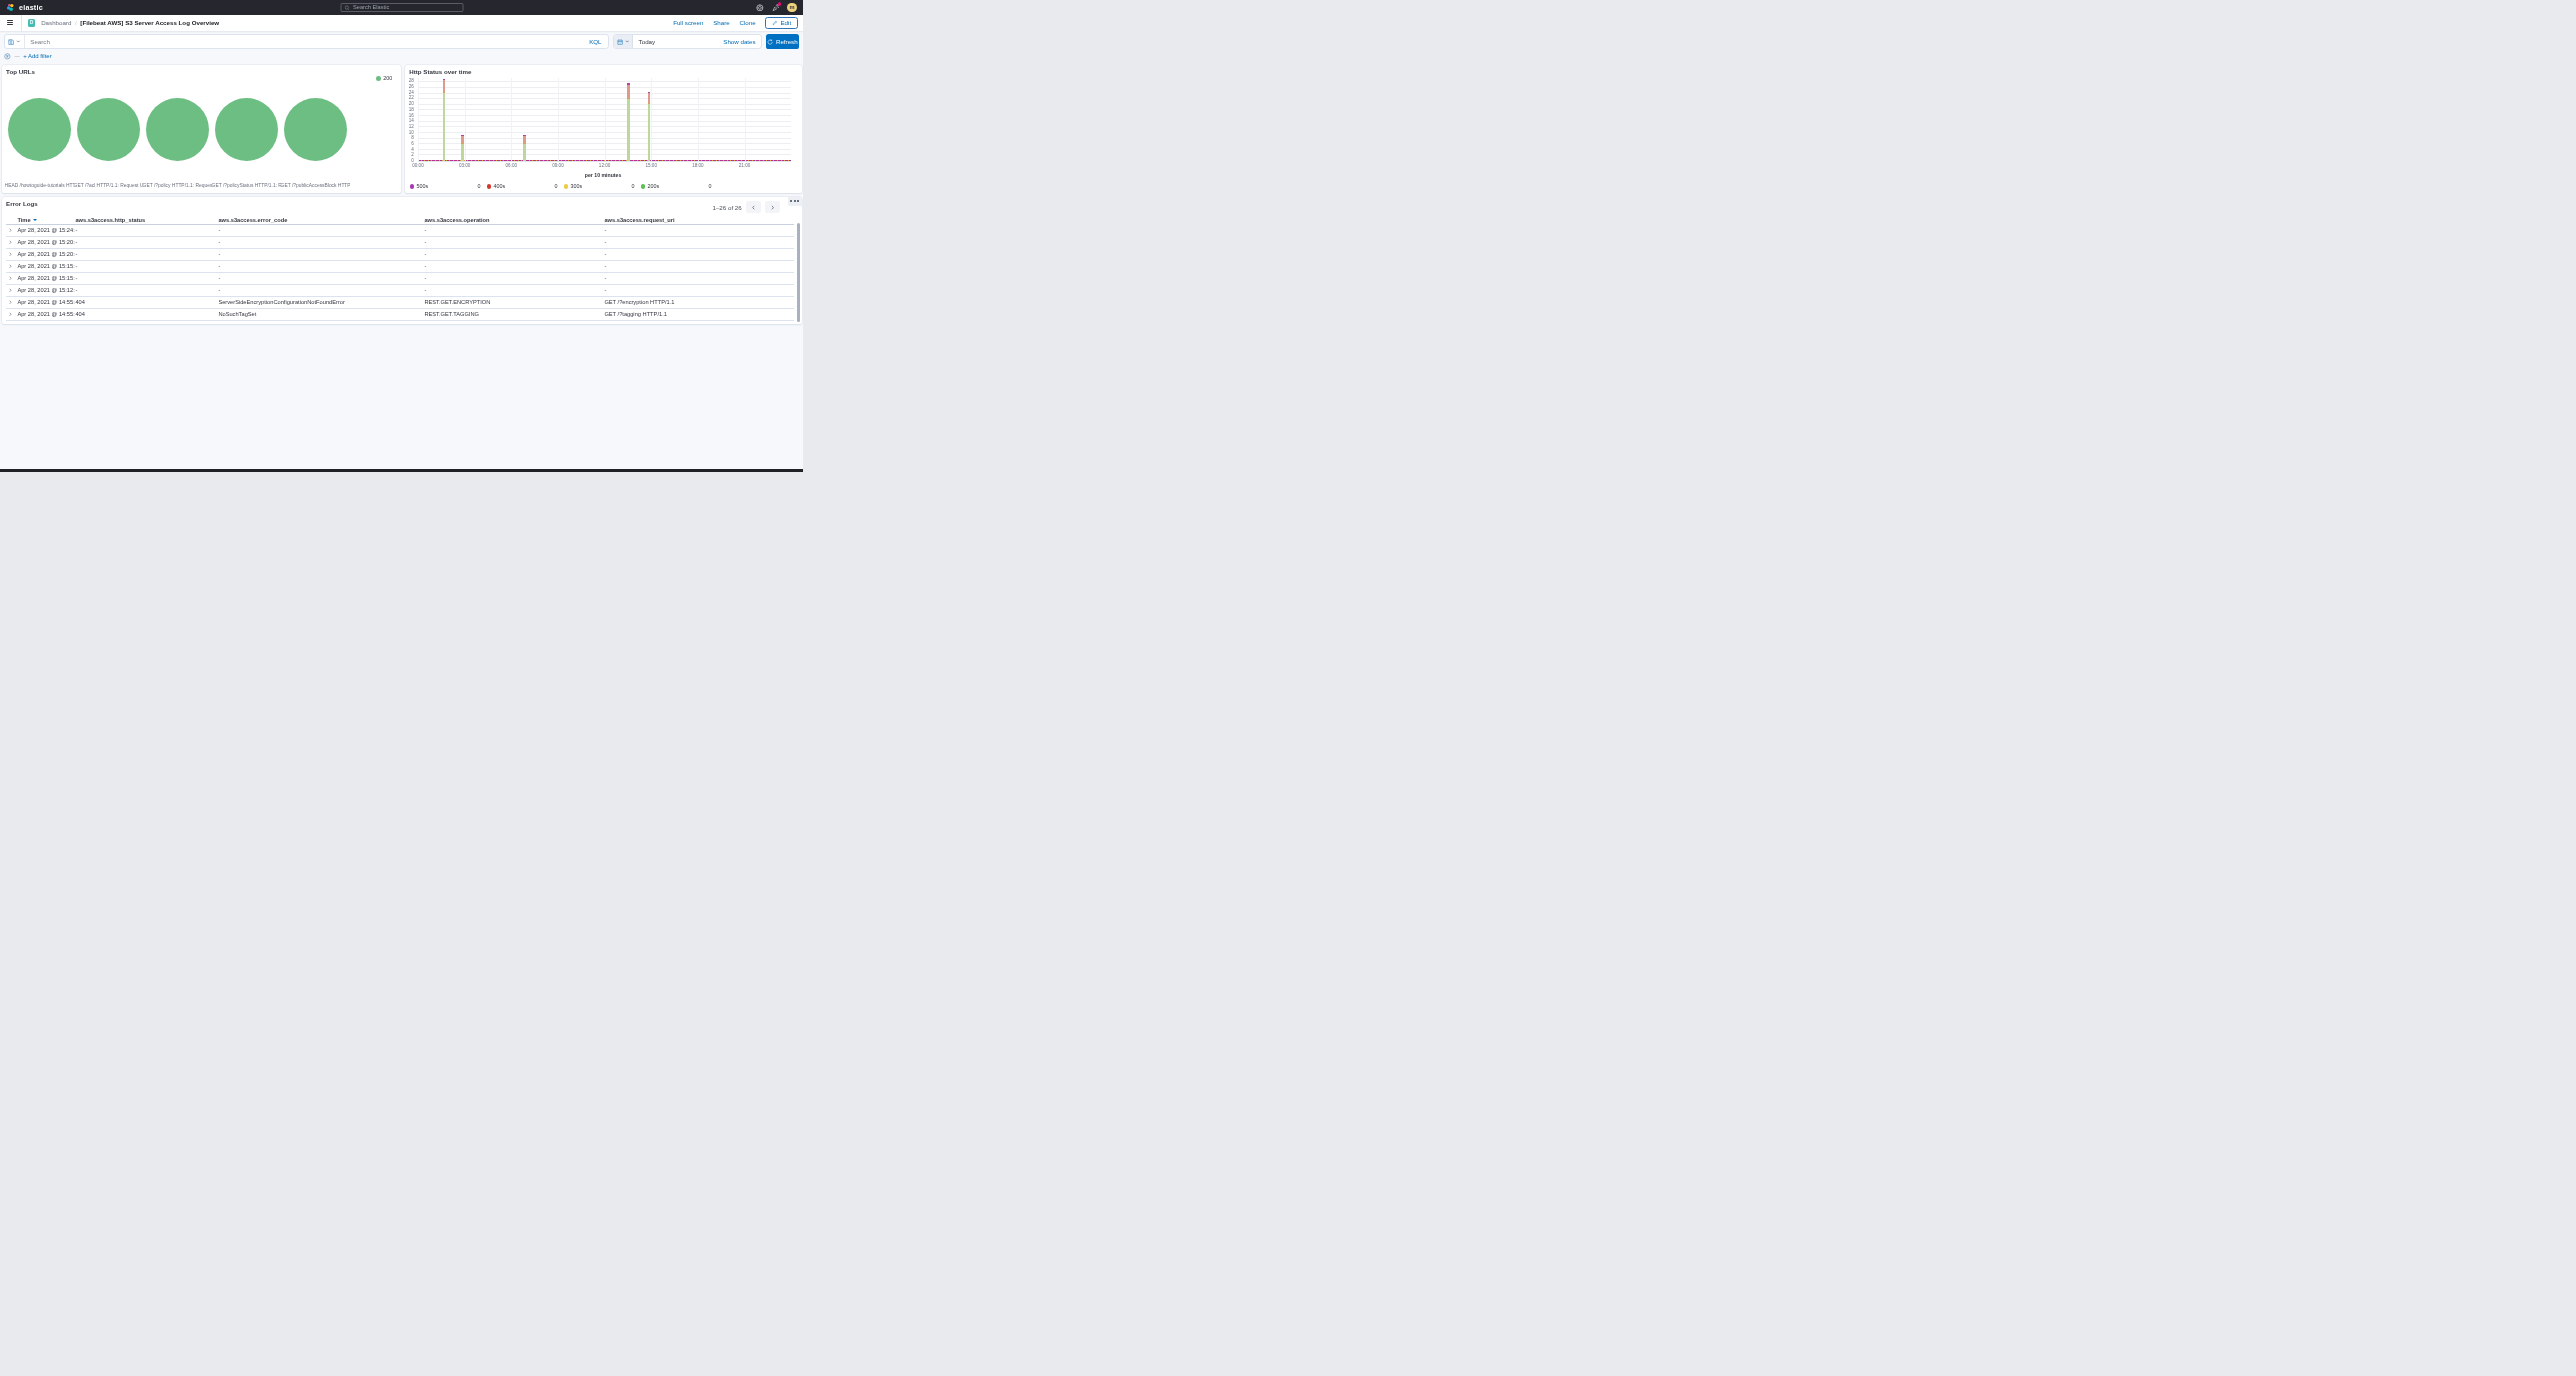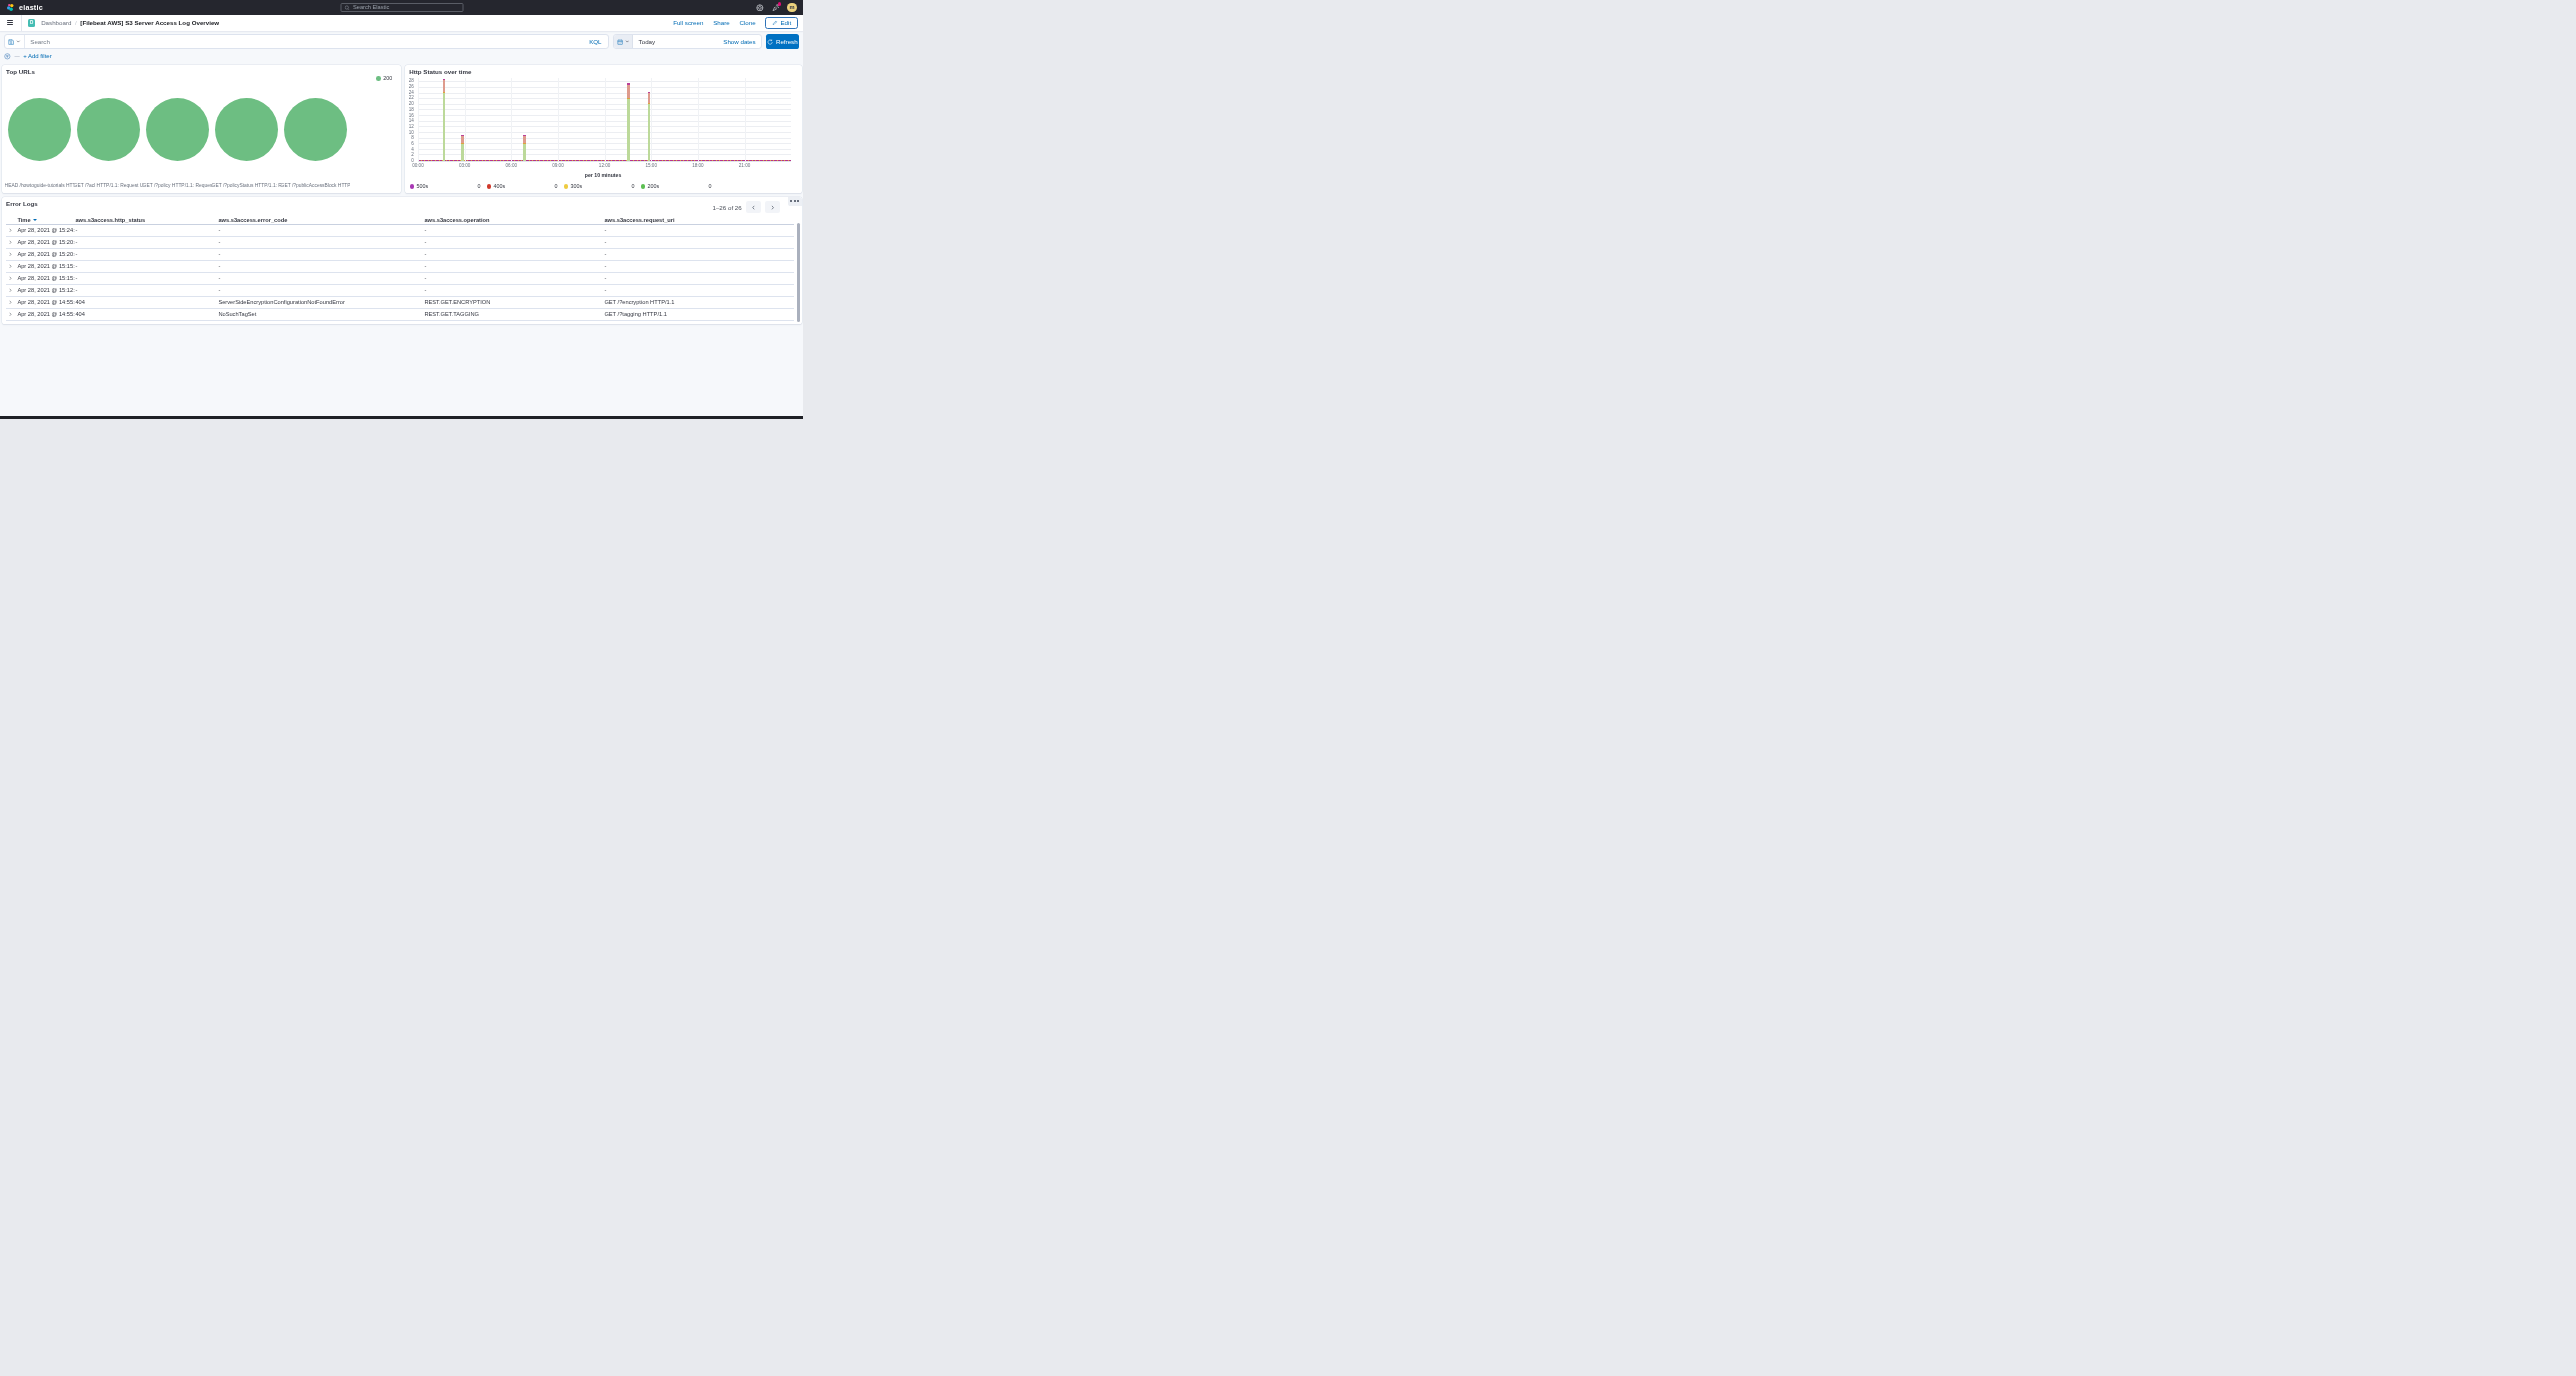--- a/index.html
+++ b/index.html
@@ -1,18 +1,18 @@
 <!DOCTYPE html>
 <html style="font-size:8.2px"><head>
 <meta charset="utf-8">
 <style>
   * { box-sizing: border-box; margin: 0; padding: 0; }
   html,body { background:#e8eaee; }
   body { font-family: "Liberation Sans", sans-serif; }
-  .app { position:relative; width:803px; height:419px; background:#f6f8fb; overflow:hidden; }
+  .app { position:relative; width:803px; height:472px; background:#f6f8fb; overflow:hidden; }
 
   
   .chrome { position:relative; height:15px; background:#25262e; display:flex; align-items:center; padding:0 6.2px; z-index:5; }
   .brand { display:flex; align-items:center; gap:3.6px; color:#fff; font-size:7.2px; font-weight:700; letter-spacing:0.2px; }
   .global-search { position:absolute; left:50%; top:2.6px; transform:translateX(-50%); width:123px; height:9.8px; border:0.5px solid #5a5d66; border-radius:1.5px; display:flex; align-items:center; gap:3.1px; padding:0 3.6px; color:#9aa0aa; }
   .global-search input { background:transparent; border:none; outline:none; color:#d4d7dd; font-size:5.7px; width:100%; font-family:inherit; }
   .global-search input::placeholder { color:#9aa0aa; }
   .chrome-right { margin-left:auto; display:flex; align-items:center; gap:7.7px; color:#dfe2e8; }
   .chrome-icon { position:relative; display:flex; }
   .notif-dot { position:absolute; top:-1.5px; right:-2.1px; width:3.6px; height:3.6px; border-radius:50%; background:#dd0a73; }

